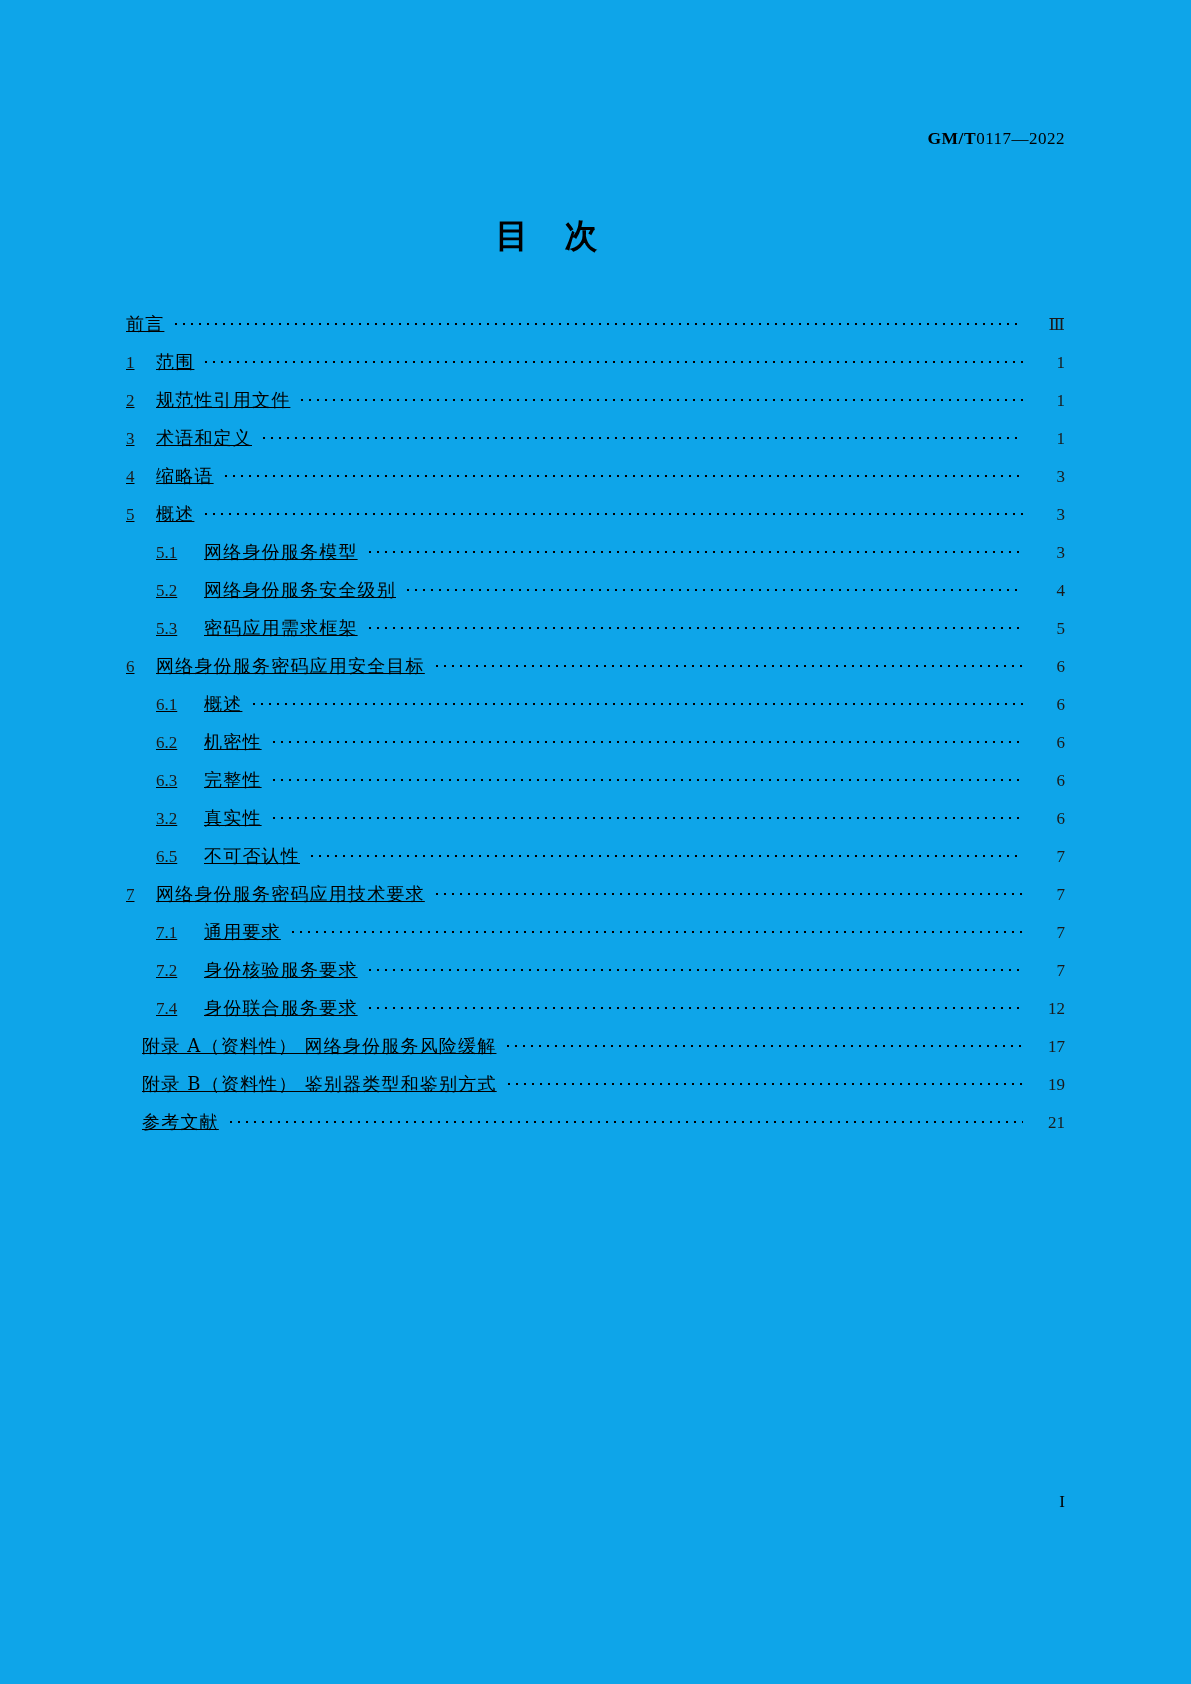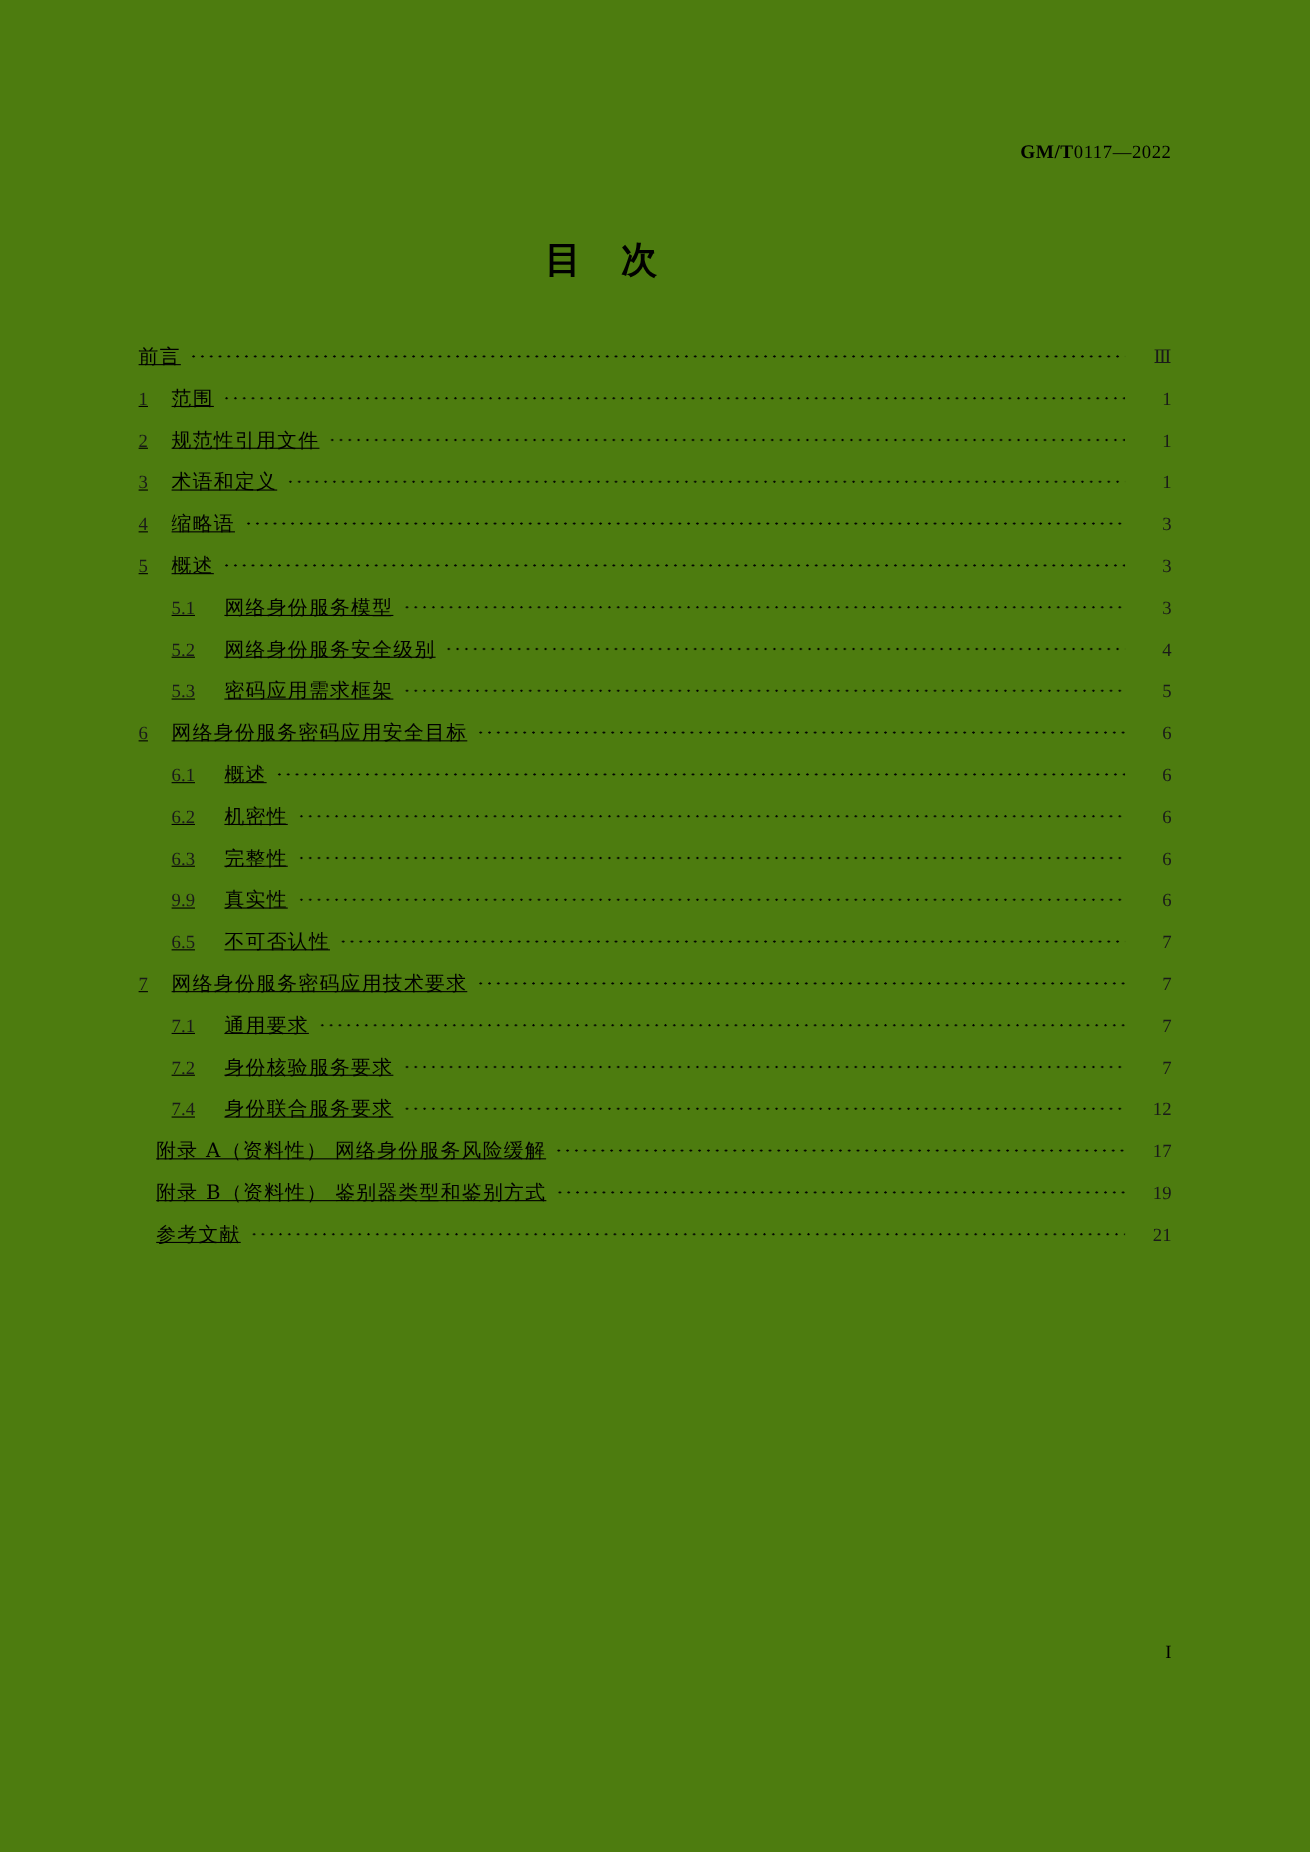--- a/index.html
+++ b/index.html
@@ -9,21 +9,21 @@
   }
   body {
     font-family: "Liberation Serif", "DejaVu Serif", serif;
     color: #000000;
   }
   .page {
     position: relative;
     width: 1191px;
     height: 1684px;
     margin: 0 auto;
-    background: #4d7c0f;
+    background: #0ea5e9;
     overflow: hidden;
     box-sizing: border-box;
   }
 
   
   .running-header {
     position: absolute;
     top: 128px;
     right: 126px;
     font-family: "Liberation Serif", "DejaVu Serif", serif;
@@ -242,21 +242,21 @@
       <div class="toc-row lvl-2">
         <span class="toc-label">
           <span class="toc-num">6.3</span>
           <span class="toc-text">完整性</span>
         </span>
         <span class="toc-leader"></span>
         <span class="toc-page">6</span>
       </div>
       <div class="toc-row lvl-2">
         <span class="toc-label">
-          <span class="toc-num">9.9</span>
+          <span class="toc-num">3.2</span>
           <span class="toc-text">真实性</span>
         </span>
         <span class="toc-leader"></span>
         <span class="toc-page">6</span>
       </div>
       <div class="toc-row lvl-2">
         <span class="toc-label">
           <span class="toc-num">6.5</span>
           <span class="toc-text">不可否认性</span>
         </span>

